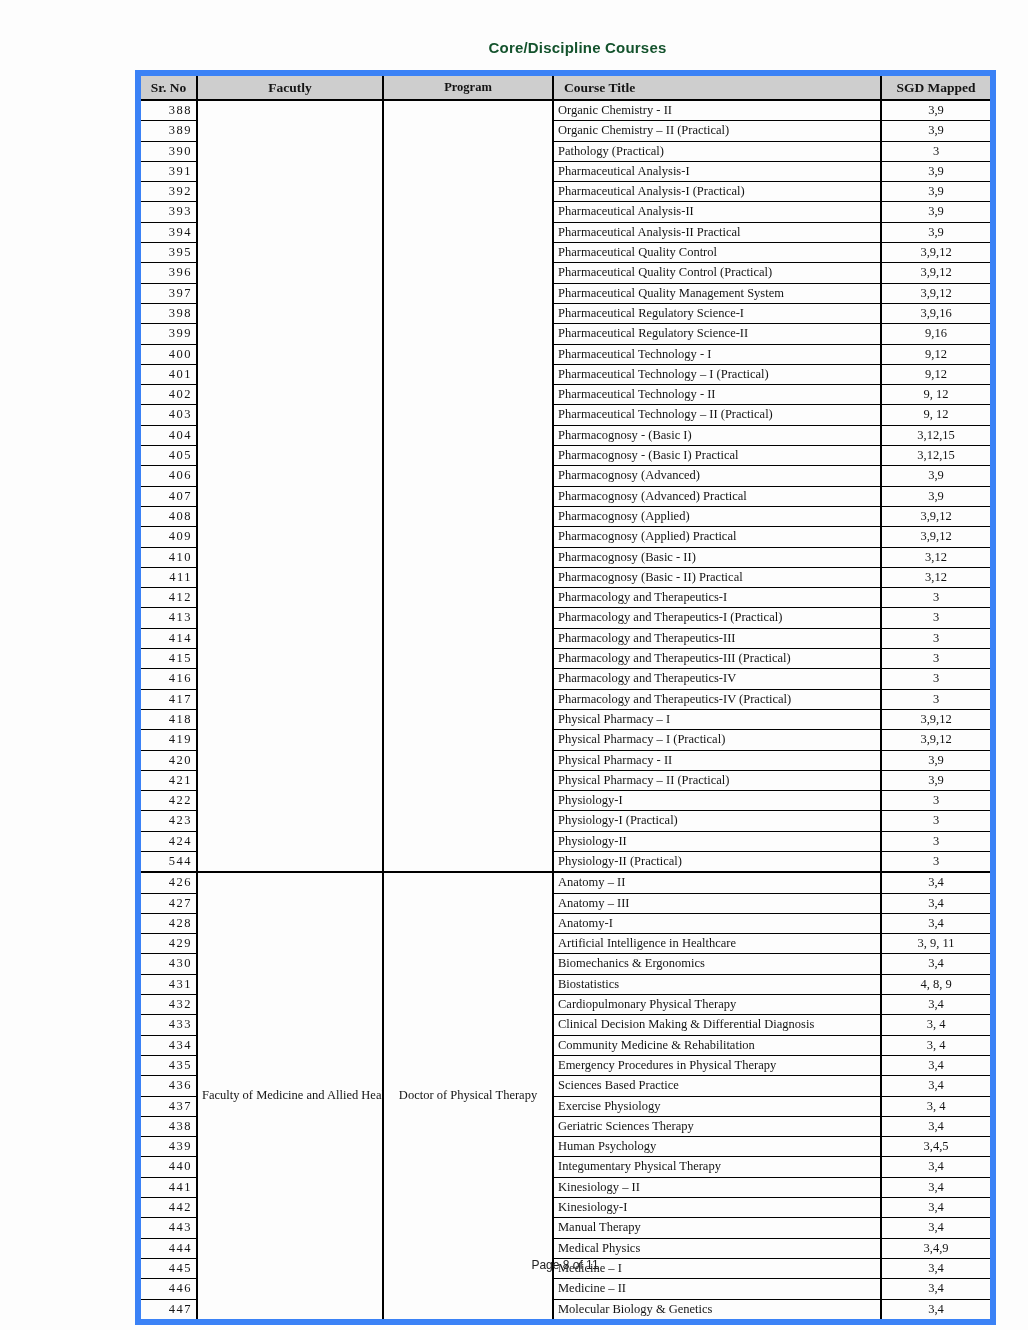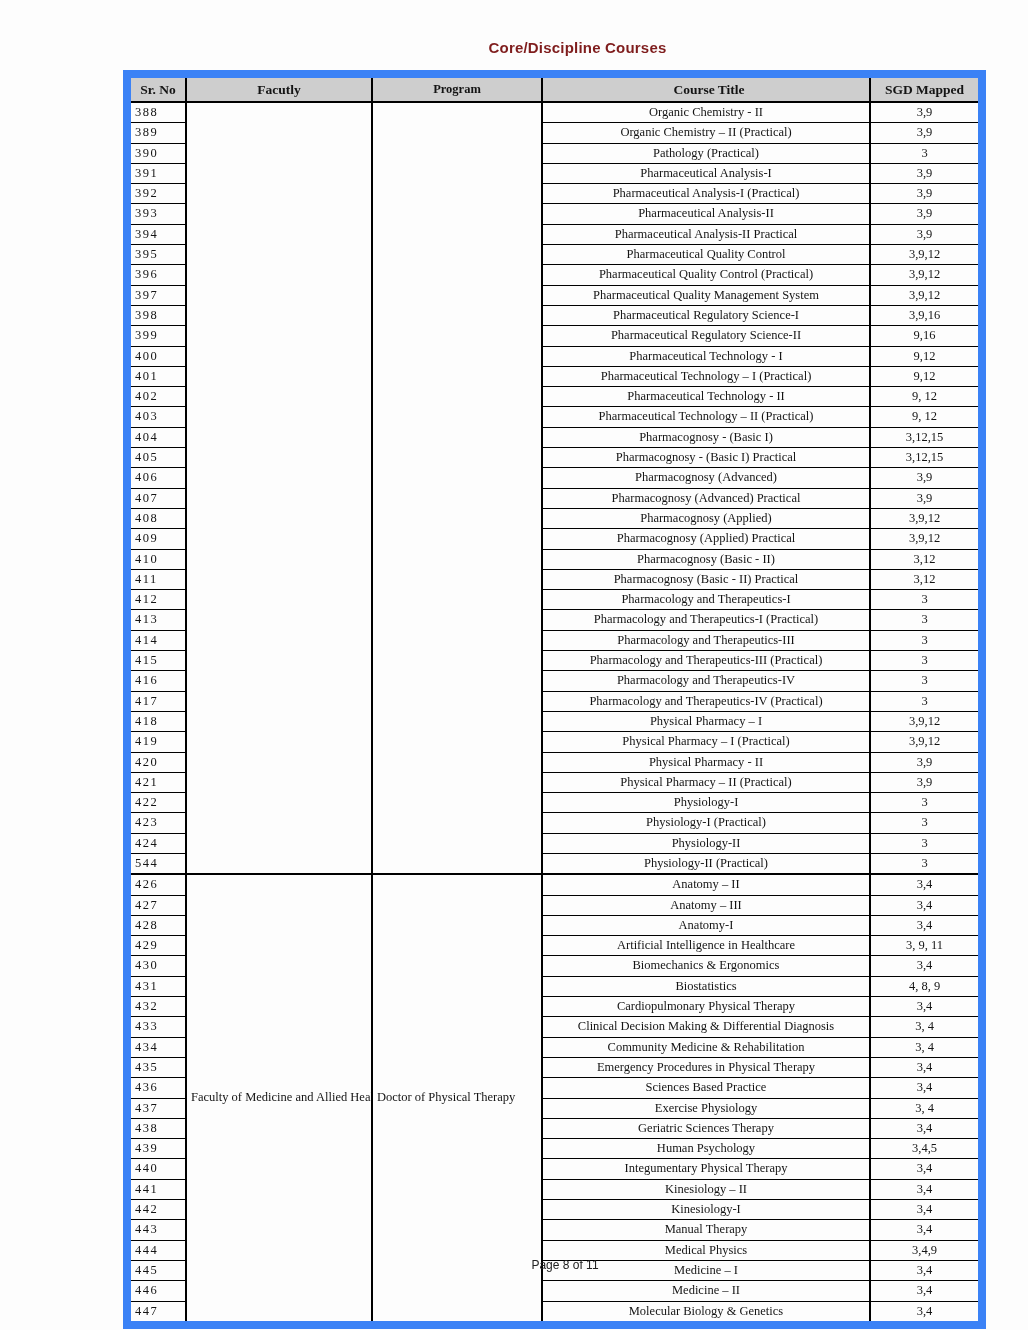--- a/index.html
+++ b/index.html
@@ -14,70 +14,70 @@
   }
   .doc-title {
     position: absolute;
     top: 39px;
     left: 150px;
     width: 855px;
     text-align: center;
     font-family: "Liberation Sans", sans-serif;
     font-weight: bold;
     font-size: 15px;
-    color: #7f1d1d;
+    color: #14532d;
     letter-spacing: 0.2px;
   }
   table.courses {
     position: absolute;
     top: 70px;
-    left: 123px;
+    left: 135px;
     width: 855px;
     border-collapse: collapse;
     table-layout: fixed;
-    border: 8px solid #3b82f6;
+    border: 6px solid #3b82f6;
   }
   table.courses th {
     background: #cecece;
     border: 1px solid #000;
     border-left-width: 2px;
     border-right-width: 2px;
     border-bottom-width: 2px;
     height: 23px;
     padding: 0 4px;
     font-size: 13.5px;
     font-weight: bold;
     text-align: center;
     overflow: hidden;
     white-space: nowrap;
   }
   table.courses th.th-program { font-size: 12.5px; }
-  table.courses th.th-course { text-align: center; padding-left: 10px; }
+  table.courses th.th-course { text-align: left; padding-left: 10px; }
   table.courses td {
     border: 1px solid #000;
     border-left-width: 2px;
     border-right-width: 2px;
     height: 19.3px;
     padding: 0 4px;
     font-size: 12.5px;
     line-height: 19.3px;
     overflow: hidden;
     white-space: nowrap;
     vertical-align: middle;
   }
-  td.td-sr { text-align: left; letter-spacing: 1.5px; padding: 0; }
+  td.td-sr { text-align: right; letter-spacing: 1.5px; padding: 0; }
   td.td-faculty, td.td-program {
     vertical-align: top;
     white-space: normal;
     font-size: 13px;
     line-height: 19.3px;
     padding: 0 10px 0 4px;
   }
-  td.td-program { padding-right: 40px; }
-  td.td-course { text-align: center; }
+  td.td-program { padding-right: 40px; text-align: center; }
+  td.td-course { text-align: left; }
   td.td-sgd { text-align: center; }
   tr.section-start > td { border-top: 2px solid #000; }
   td.open-bottom { border-bottom-style: hidden; }
   .page-footer {
     position: absolute;
     top: 1258px;
     left: 465px;
     width: 200px;
     text-align: center;
     font-family: "Liberation Sans", sans-serif;

